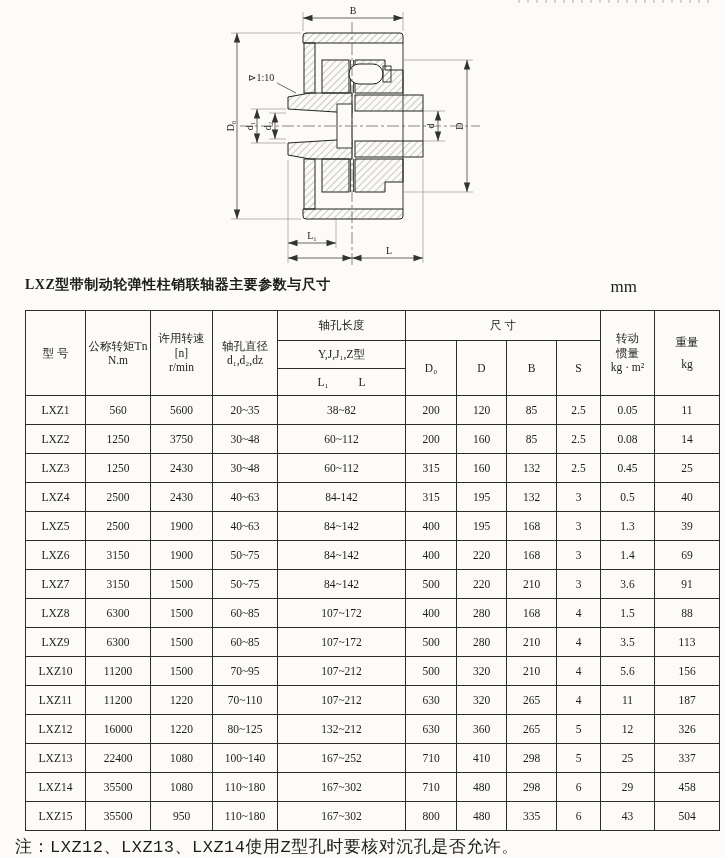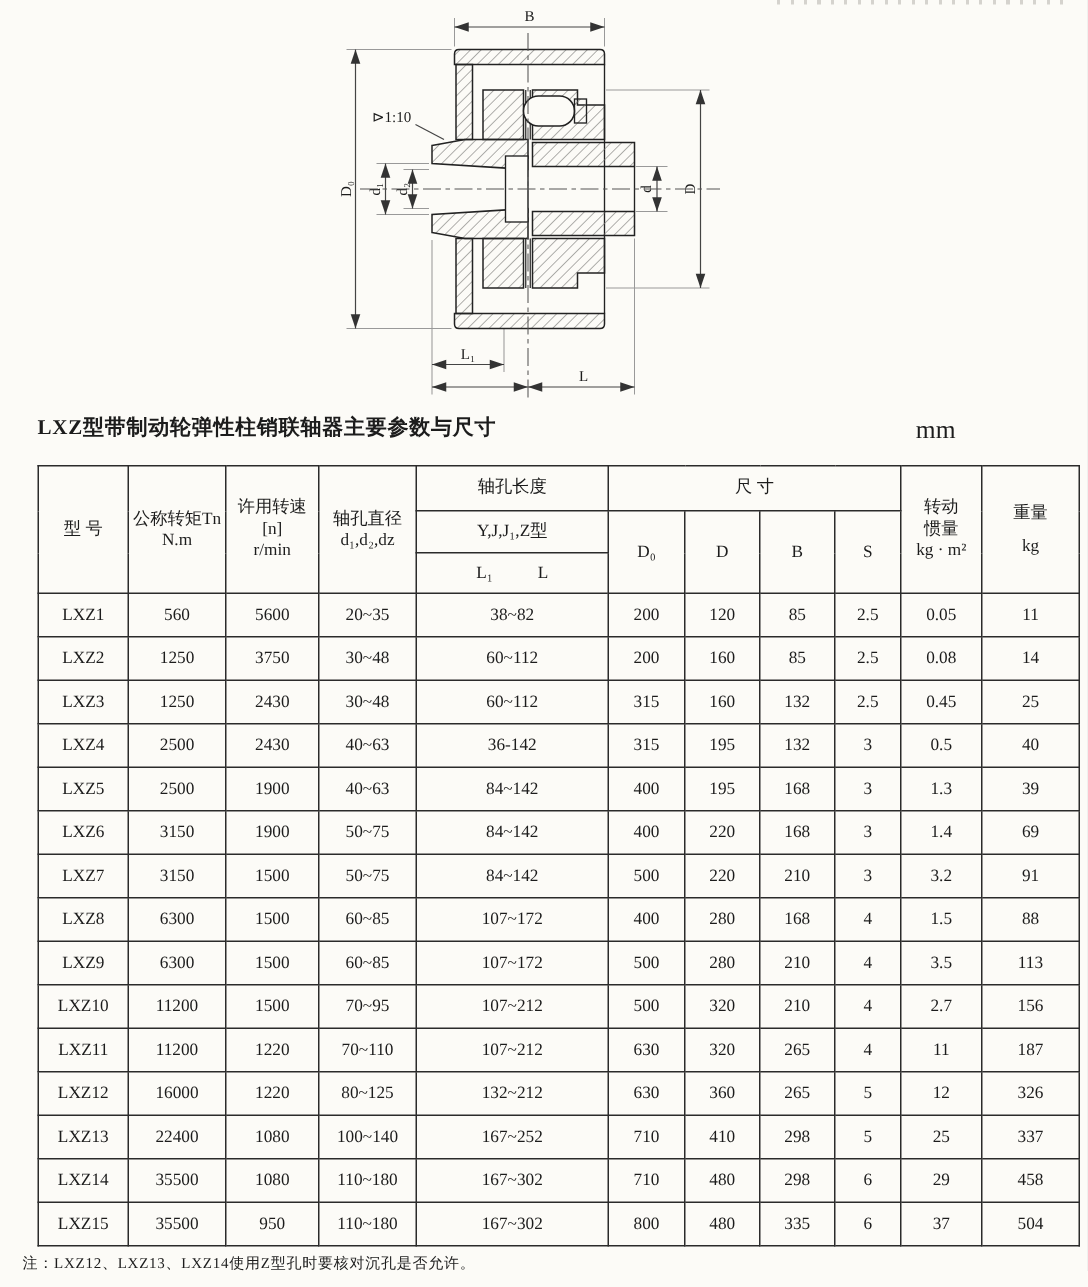--- a/index.html
+++ b/index.html
@@ -38,21 +38,21 @@
     padding:0;overflow:hidden;
   }
   thead tr.h1{height:30px;}
   thead tr.h2{height:28px;}
   thead tr.h3{height:27px;}
   tbody tr{height:29px;}
   .hline{display:block;}
   .l1l{display:flex;justify-content:center;gap:30px;}
   .note{
     position:absolute;left:15px;top:835px;width:700px;
-    font-size:10px;letter-spacing:.5px;
+    font-size:17px;letter-spacing:.5px;font-family:Liberation Mono, monospace;
   }
 </style>
 </head>
 <body>
 
 <div class="page">
 
   <div class="clip-frag"></div>
 
   <svg class="drawing" width="725" height="272" viewBox="0 0 725 272">
@@ -248,21 +248,21 @@
           <td>132</td>
           <td>2.5</td>
           <td>0.45</td>
           <td>25</td>
         </tr>
         <tr>
           <td>LXZ4</td>
           <td>2500</td>
           <td>2430</td>
           <td>40~63</td>
-          <td>36-142</td>
+          <td>84-142</td>
           <td>315</td>
           <td>195</td>
           <td>132</td>
           <td>3</td>
           <td>0.5</td>
           <td>40</td>
         </tr>
         <tr>
           <td>LXZ5</td>
           <td>2500</td>
@@ -292,21 +292,21 @@
         <tr>
           <td>LXZ7</td>
           <td>3150</td>
           <td>1500</td>
           <td>50~75</td>
           <td>84~142</td>
           <td>500</td>
           <td>220</td>
           <td>210</td>
           <td>3</td>
-          <td>3.2</td>
+          <td>3.6</td>
           <td>91</td>
         </tr>
         <tr>
           <td>LXZ8</td>
           <td>6300</td>
           <td>1500</td>
           <td>60~85</td>
           <td>107~172</td>
           <td>400</td>
           <td>280</td>
@@ -331,21 +331,21 @@
         <tr>
           <td>LXZ10</td>
           <td>11200</td>
           <td>1500</td>
           <td>70~95</td>
           <td>107~212</td>
           <td>500</td>
           <td>320</td>
           <td>210</td>
           <td>4</td>
-          <td>2.7</td>
+          <td>5.6</td>
           <td>156</td>
         </tr>
         <tr>
           <td>LXZ11</td>
           <td>11200</td>
           <td>1220</td>
           <td>70~110</td>
           <td>107~212</td>
           <td>630</td>
           <td>320</td>
@@ -396,21 +396,21 @@
         <tr>
           <td>LXZ15</td>
           <td>35500</td>
           <td>950</td>
           <td>110~180</td>
           <td>167~302</td>
           <td>800</td>
           <td>480</td>
           <td>335</td>
           <td>6</td>
-          <td>37</td>
+          <td>43</td>
           <td>504</td>
         </tr>
       </tbody>
   </table>
 
   <div class="note">注：LXZ12、LXZ13、LXZ14使用Z型孔时要核对沉孔是否允许。</div>
 
 </div>
 
 </body></html>

